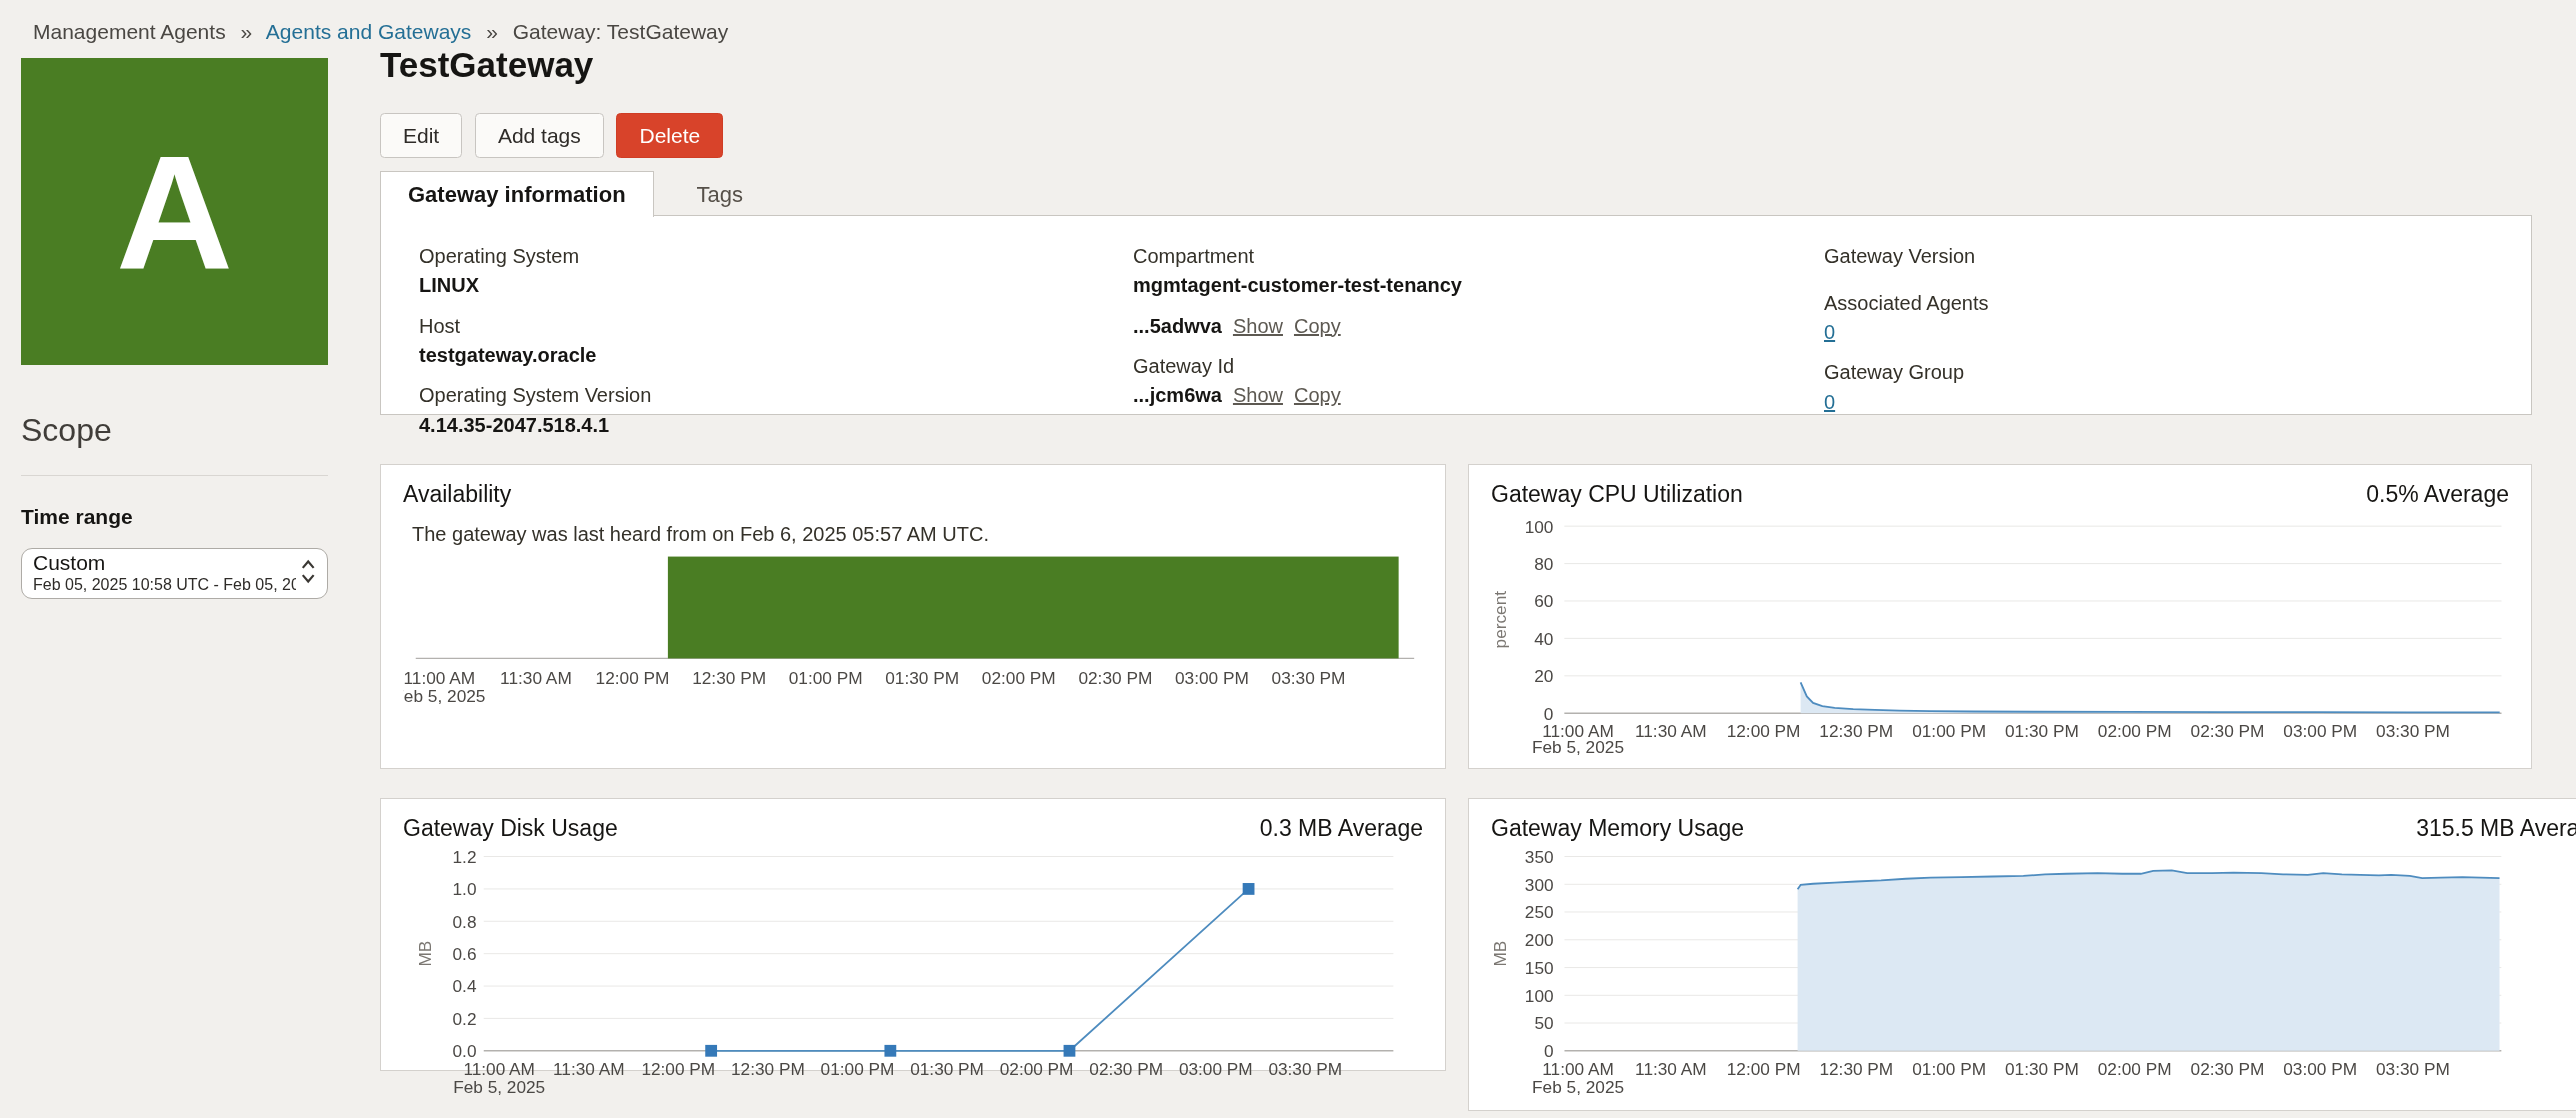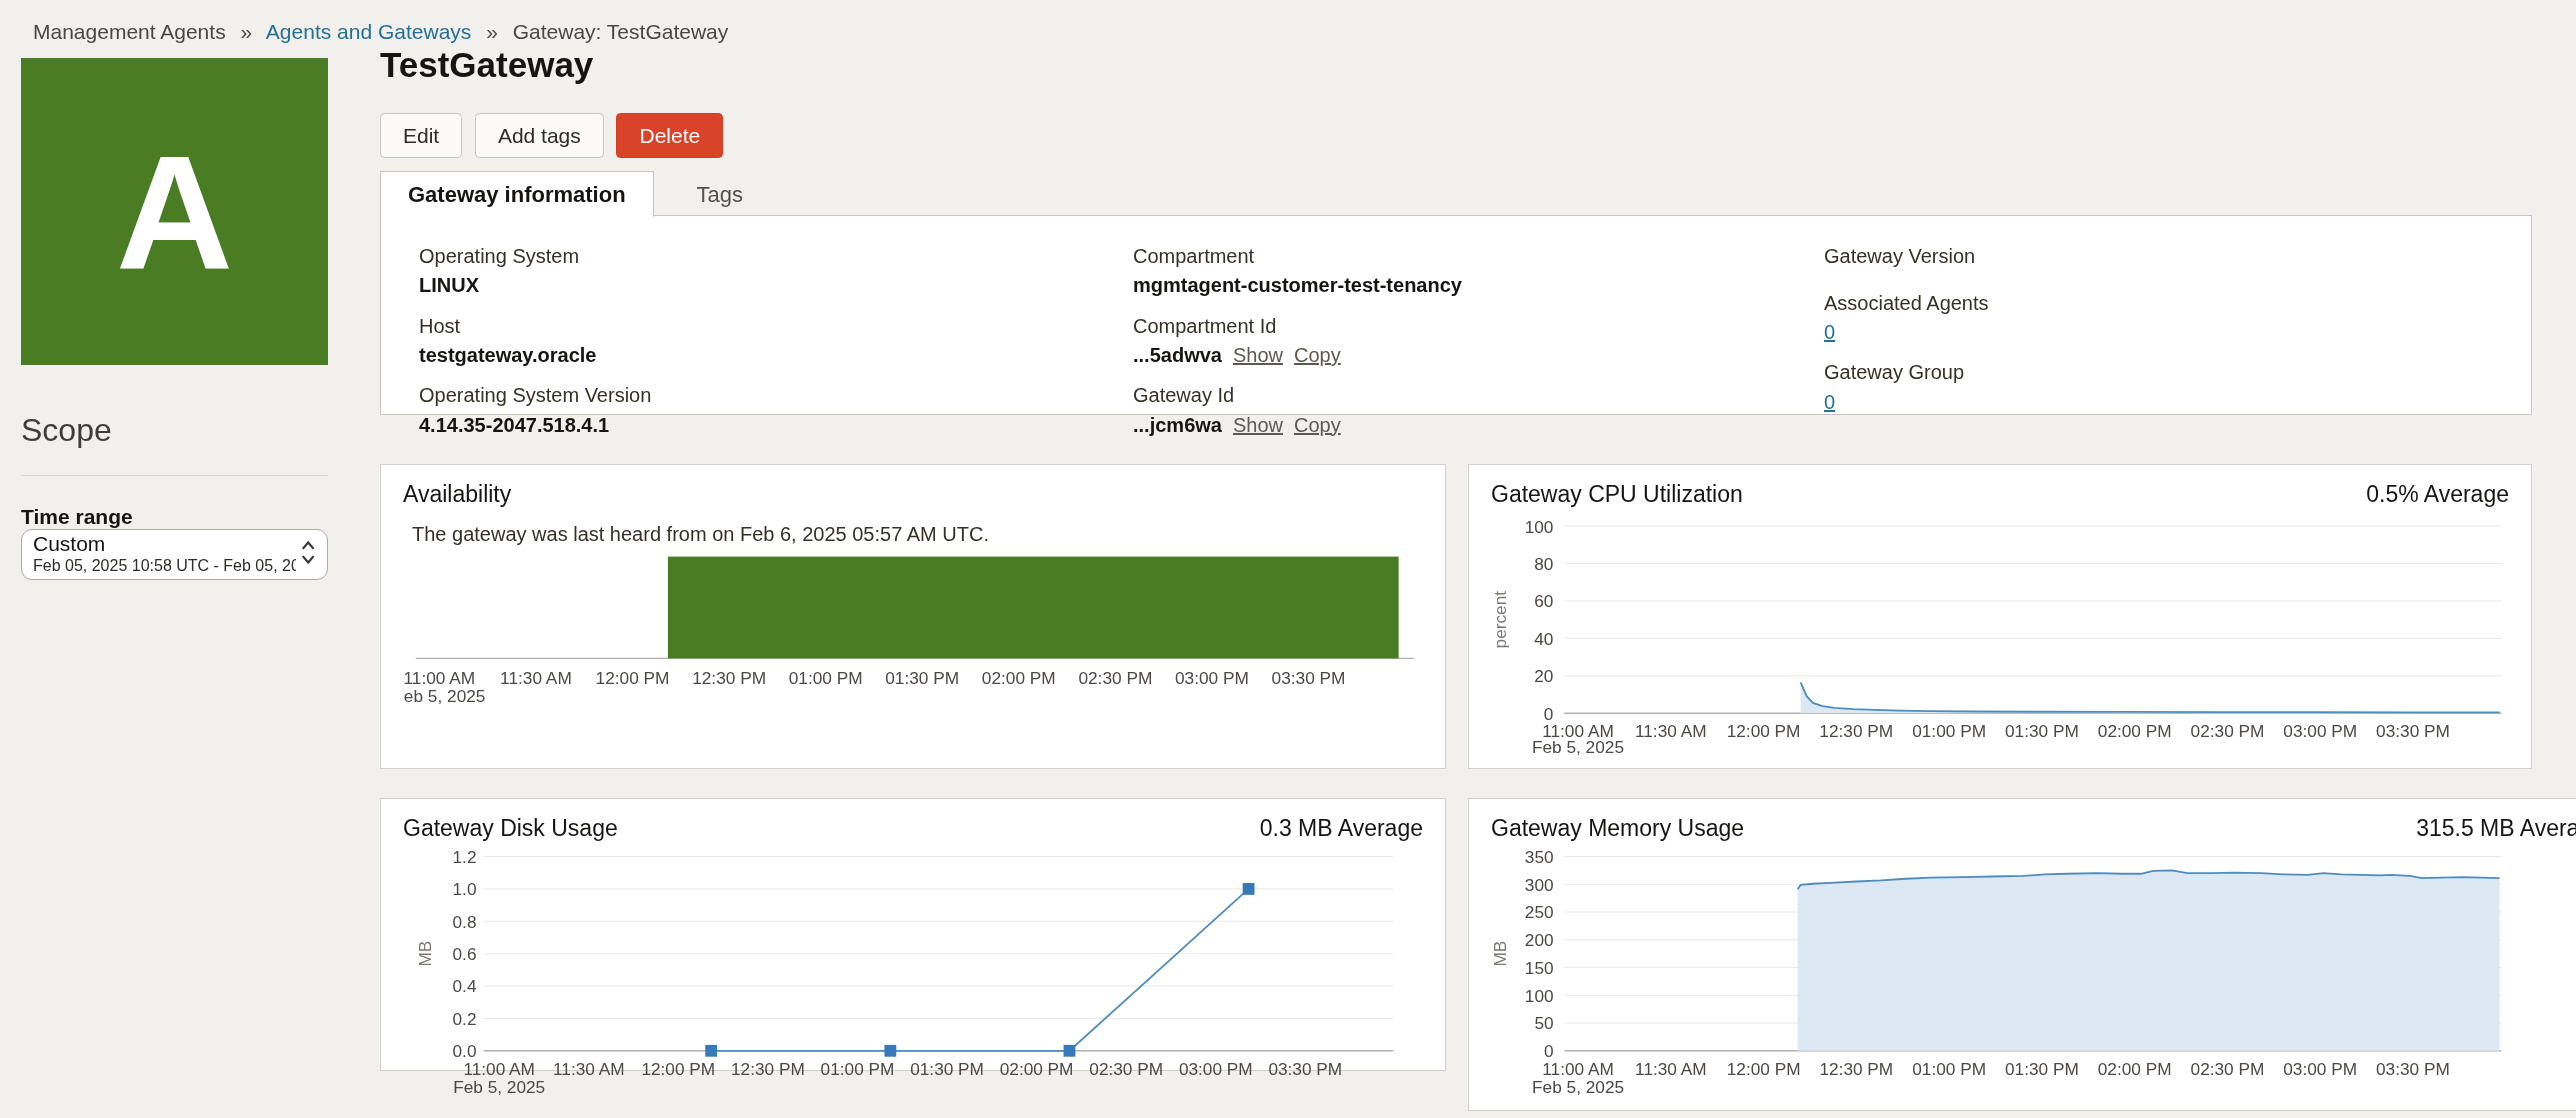--- a/index.html
+++ b/index.html
@@ -13,21 +13,21 @@
   .breadcrumb{position:absolute;left:33px;top:20px;font-size:21px;color:#4a4743;}
   .breadcrumb .crumb-link{color:#246f95;text-decoration:none;}
   .breadcrumb .sep{margin:0 9px;color:#4a4743;}
   
   .sidebar{position:absolute;left:21px;top:58px;width:307px;}
   .avatar{width:307px;height:307px;background:#4a7d23;display:flex;align-items:center;justify-content:center;}
   .avatar span{color:#fff;font-size:162px;font-weight:bold;line-height:1;}
   .scope{margin-top:47px;font-size:32px;color:#403d39;}
   .side-divider{margin-top:25.5px;border:none;border-top:0.9px solid #d9d6d2;}
   .tr-label{margin-top:29px;font-size:21px;font-weight:bold;color:#161513;}
-  .time-select{margin-top:0;box-sizing:border-box;width:307px;height:51px;background:#fff;
+  .time-select{margin-top:19px;box-sizing:border-box;width:307px;height:51px;background:#fff;
     border:0.9px solid #aeaba6;border-radius:11px;display:flex;align-items:center;padding:3.6px 11px;cursor:pointer;}
   .ts-text{flex:1;overflow:hidden;}
   .ts-main{font-size:21px;line-height:1.15;white-space:nowrap;}
   .ts-sub{font-size:16px;line-height:1.2;white-space:nowrap;color:#2e2b28;}
   .ts-spin{flex:0 0 auto;margin-left:3.6px;color:#3a3733;}
   
   .page-title{position:absolute;left:380px;top:45px;font-size:35px;font-weight:bold;}
   .actions{position:absolute;left:380px;top:113px;display:flex;gap:12.7px;}
   .btn{height:45px;padding:0 22px;font-size:21px;border-radius:4.5px;font-family:"Liberation Sans",sans-serif;cursor:pointer;}
   .btn.secondary{background:#fbfaf8;border:0.9px solid #c8c5c1;color:#2e2b28;}
@@ -122,21 +122,20 @@
       <div class="f-label">Operating System Version</div>
       <div class="f-value">4.14.35-2047.518.4.1</div>
     </div>
   </div>
   <div class="info-col">
     <div>
       <div class="f-label">Compartment</div>
       <div class="f-value">mgmtagent-customer-test-tenancy</div>
     </div>
     <div>
-      <div class="f-label">Compartment Id</div>
       <div class="f-value"><span>...5adwva</span><a class="link-muted">Show</a><a class="link-muted">Copy</a></div>
     </div>
     <div>
       <div class="f-label">Gateway Id</div>
       <div class="f-value"><span>...jcm6wa</span><a class="link-muted">Show</a><a class="link-muted">Copy</a></div>
     </div>
   </div>
   <div class="info-col">
     <div>
       <div class="f-label">Gateway Version</div>

